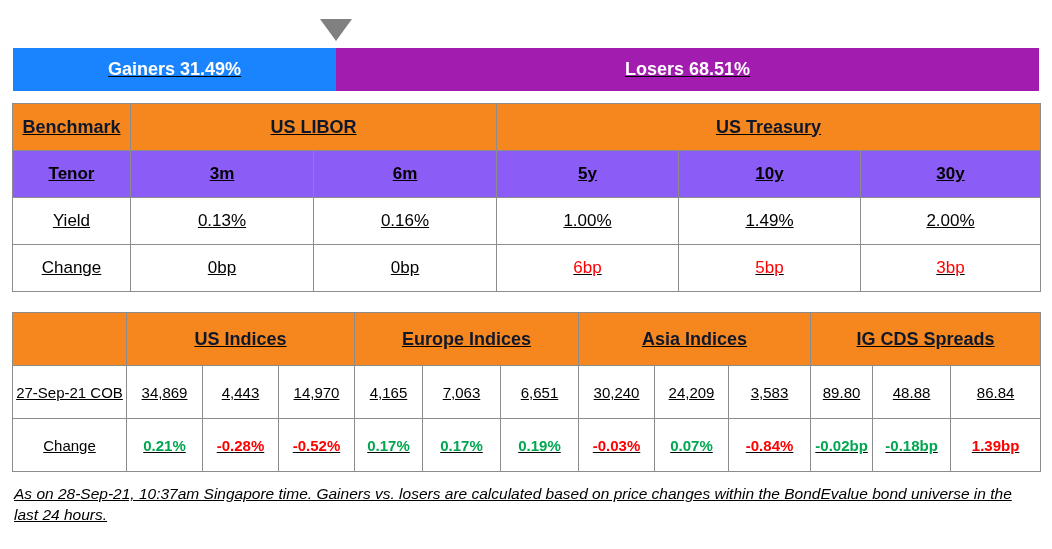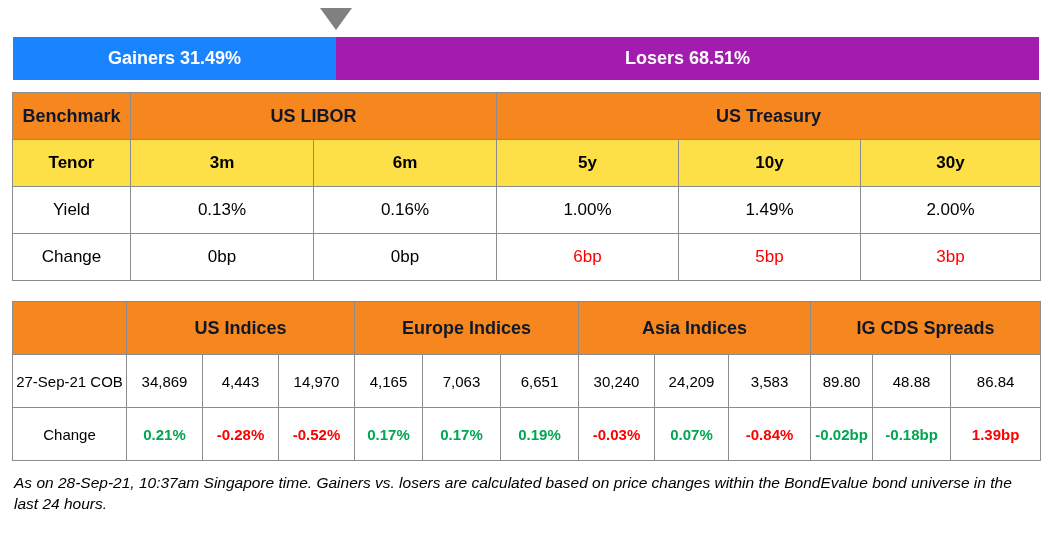--- a/index.html
+++ b/index.html
@@ -12,21 +12,22 @@
     background: #ffffff;
     font-family: "Liberation Sans", sans-serif;
     color: #000000;
     overflow: hidden;
   }
   .page {
     position: relative;
     width: 1052px;
     height: 414px;
     box-sizing: border-box;
-    padding: 0 12px;
+    padding: 11px 12px;
+    text-decoration: underline;
   }
 
   
   .marker-row {
     position: relative;
     height: 36px;
   }
   .marker {
     position: absolute;
     top: 8px;
@@ -69,21 +70,21 @@
     padding: 6px 2px;
   }
   .orange-head {
     background: #F6871F;
     color: #0f172a;
     font-weight: bold;
     font-size: 18px;
     height: 34px;
   }
   .grey-head {
-    background: #fde047;
+    background: #8b5cf6;
     color: #000000;
     font-weight: bold;
     font-size: 17px;
     height: 32px;
   }
   .benchmark-table { margin-top: 11px; }
   .benchmark-table td { height: 34px; }
   .benchmark-table .data-cell { font-size: 17px; }
 
   .red { color: #FF0000; }

